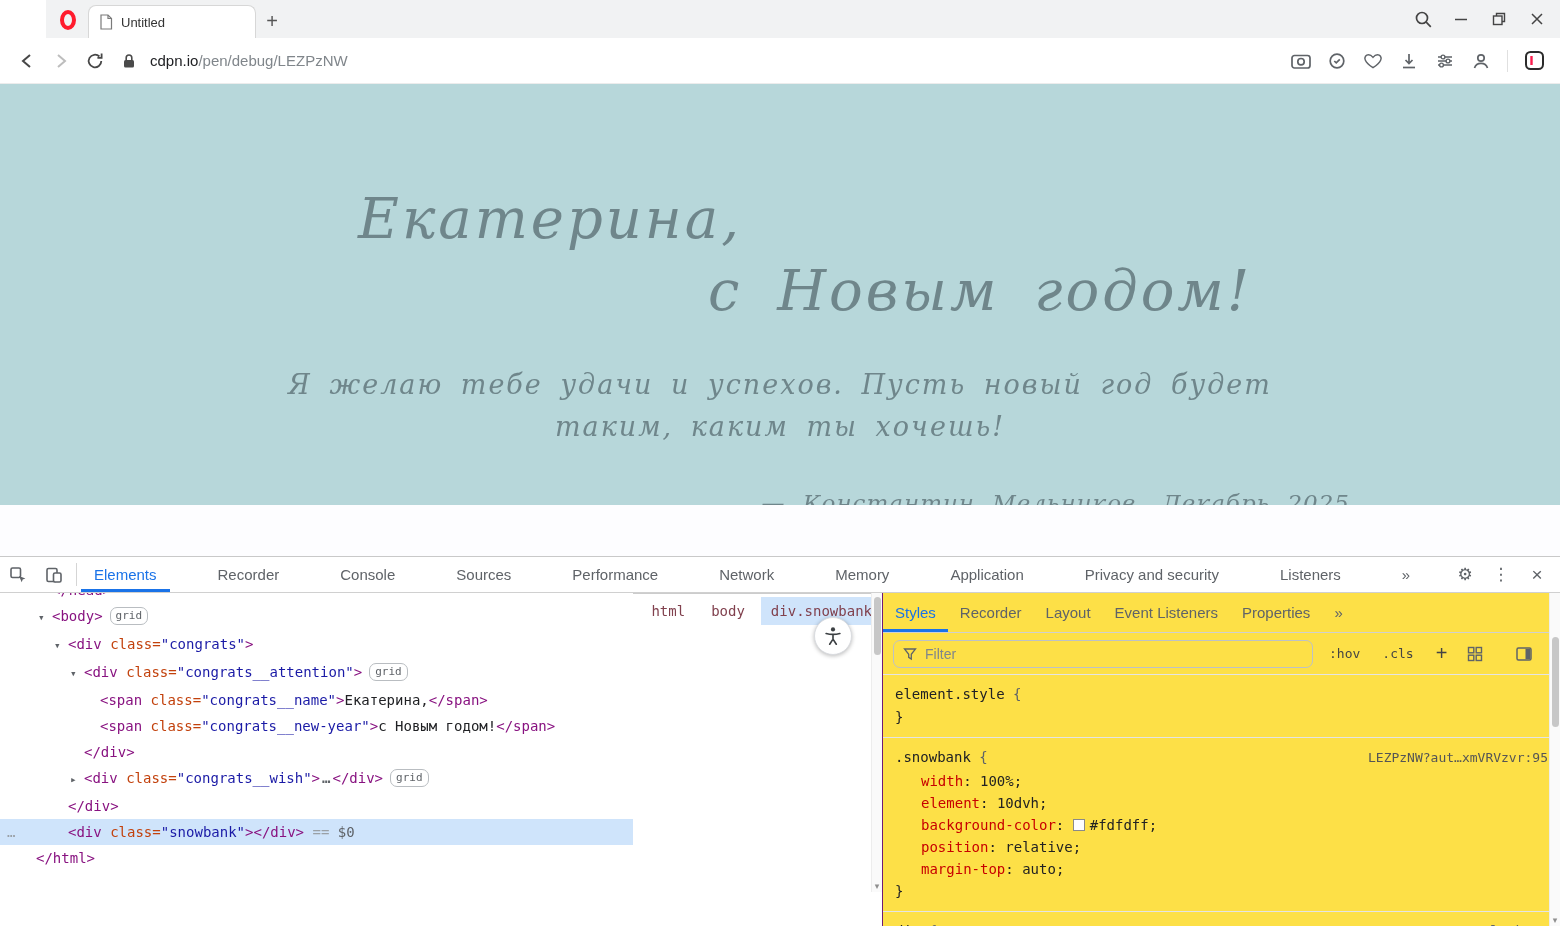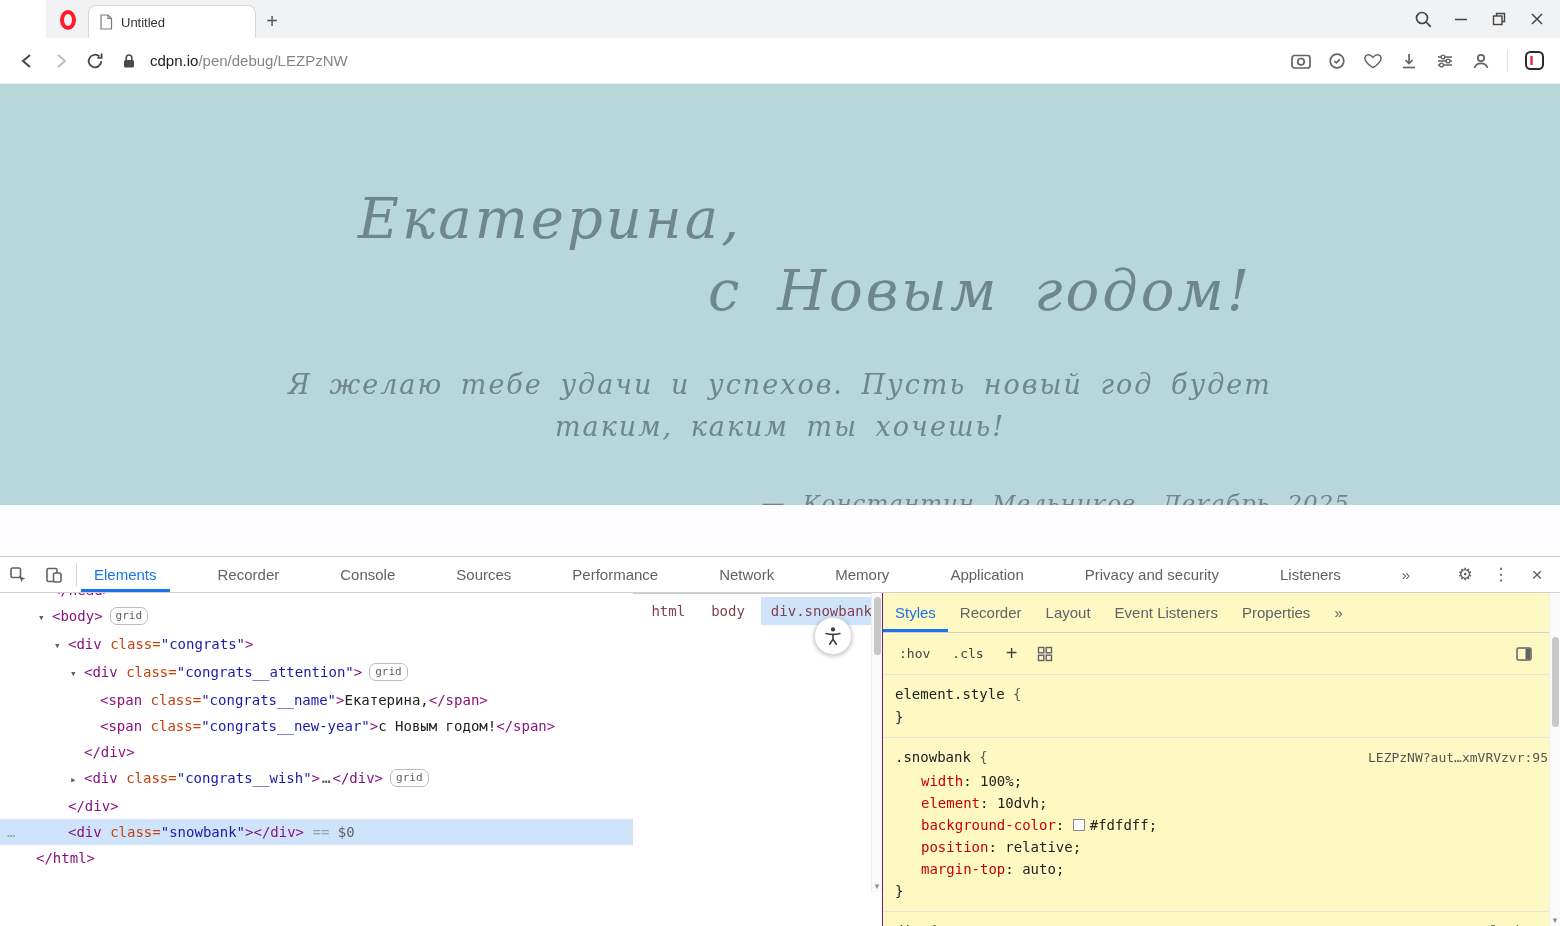--- a/index.html
+++ b/index.html
@@ -63,21 +63,21 @@
   .tok-eq{color:#9aa0a6;}
   .tok-dollar{color:#5f6368;}
   .tok-dots{color:#5f6368;font-weight:bold;padding:0 2px;}
   .badge{display:inline-block;border:1px solid #b9bdc1;border-radius:7px;padding:0 5px;margin-left:7px;font-family:"DejaVu Sans Mono",monospace;font-size:11px;line-height:16px;color:#5f6368;background:#fff;vertical-align:2px;}
   .crumbbar{height:34px;border-top:1px solid #ccc;display:flex;align-items:center;padding-left:8px;gap:6px;font-family:"DejaVu Sans Mono",monospace;font-size:14px;flex:0 0 auto;background:#fff;}
   .crumb{padding:6px 10px;color:#81414e;}
   .crumb.selected{background:#cfe4fb;}
   .a11y{position:absolute;right:30px;top:24px;width:38px;height:38px;border-radius:50%;background:#fff;border:1px solid #dadce0;box-shadow:0 1px 4px rgba(0,0,0,.28);display:flex;align-items:center;justify-content:center;}
 
   
-  .dt-rightpane{flex:1;display:flex;flex-direction:column;min-width:0;position:relative;background:#fef9c3;}
+  .dt-rightpane{flex:1;display:flex;flex-direction:column;min-width:0;position:relative;background:#fde047;}
   .st-tabs{height:40px;display:flex;align-items:stretch;border-bottom:1px solid #d0d0d0;flex:0 0 auto;}
   .st-tab{display:flex;align-items:center;padding:0 12px;font-size:15px;color:#5f6368;white-space:nowrap;}
   .st-tab.active{color:#1a73e8;box-shadow:inset 0 -3px 0 #1a73e8;}
   .st-filter{height:42px;display:flex;align-items:center;padding:0 10px;border-bottom:1px solid #e4e4e4;gap:10px;flex:0 0 auto;}
   .filter-box{width:420px;height:28px;border:1px solid #bdc1c6;border-radius:7px;display:flex;align-items:center;padding:0 8px;gap:7px;}
   .filter-input{border:none;outline:none;flex:1;font-size:14px;color:#333;background:transparent;font-family:"Liberation Sans",sans-serif;}
   .filter-input::placeholder{color:#80868b;}
   .st-btn{font-family:"DejaVu Sans Mono",monospace;font-size:13px;color:#444;padding:2px 6px;}
   .st-plus{font-size:20px;color:#444;padding:0 6px;}
   .st-ico{display:flex;align-items:center;justify-content:center;width:24px;height:24px;}
@@ -305,20 +305,28 @@
       <div class="dt-rightpane">
         <div class="st-tabs" id="st-tabs">
             <div class="st-tab active">Styles</div>
             <div class="st-tab">Recorder</div>
             <div class="st-tab">Layout</div>
             <div class="st-tab">Event Listeners</div>
             <div class="st-tab">Properties</div>
             <div class="st-tab">»</div>
           </div>
         <div class="st-filter">
+          <div class="filter-box">
+            <span style="display:flex;">
+              <svg width="16" height="16" viewBox="0 0 16 16">
+                  <path d="M2.5 3h11L9.3 8.3V13l-2.6-1.6V8.3z" fill="none" stroke="#5f6368" stroke-width="1.3"></path>
+                </svg>
+            </span>
+            <input class="filter-input" placeholder="Filter" style="">
+          </div>
           <span class="st-btn" id="btn-hov">:hov</span>
           <span class="st-btn" id="btn-cls">.cls</span>
           <span class="st-plus" id="btn-plus">+</span>
           <span class="st-ico">
             <svg width="18" height="18" viewBox="0 0 18 18">
                 <g fill="none" stroke="#5f6368" stroke-width="1.4">
                   <rect x="2.5" y="2.5" width="5.3" height="5.3"></rect>
                   <rect x="10.2" y="2.5" width="5.3" height="5.3"></rect>
                   <rect x="2.5" y="10.2" width="5.3" height="5.3"></rect>
                   <rect x="10.2" y="10.2" width="5.3" height="5.3"></rect>

